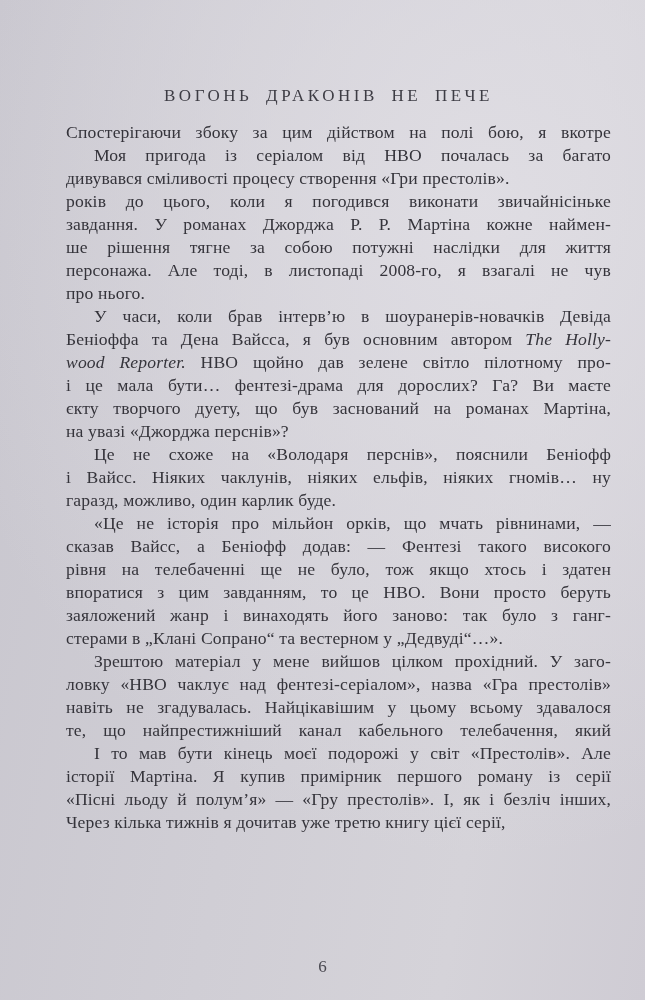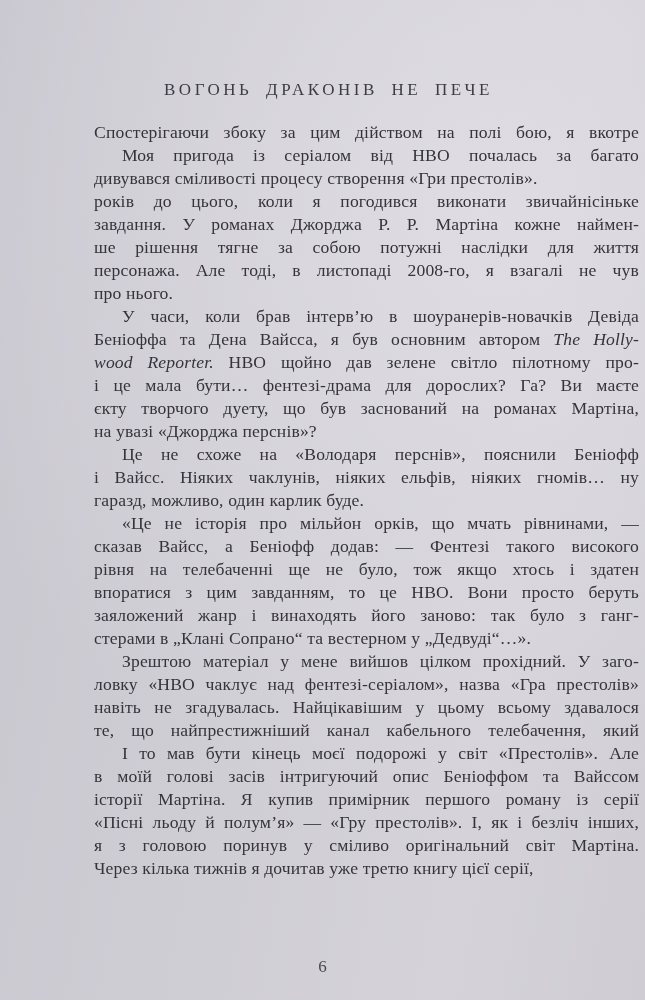--- a/index.html
+++ b/index.html
@@ -16,35 +16,34 @@
   }
   .page {
     position: absolute;
     inset: 0;
   }
   .title {
     position: absolute;
     top: 76px;
     left: 0;
     right: 0;
-    margin: 4px;
+    margin: 10px;
     text-align: center;
     font-size: 17px;
     font-weight: 400;
     letter-spacing: 3.5px;
     word-spacing: 6px;
     color: #3d3c44;
     padding-left: 12px;
   }
   .body-text {
     position: absolute;
     top: 121px;
     left: 66px;
     width: 545px;
-    margin-left: 28px;
   }
   .line {
     font-size: 17.6px;
     line-height: 23px;
     letter-spacing: 0.15px;
     text-align: justify;
     text-align-last: justify;
     color: #35343b;
   }
   .line.last {
@@ -92,21 +91,19 @@
       <div class="line"><span>сказав Вайсс, а Беніофф додав: — Фентезі такого високого</span></div>
       <div class="line"><span>рівня на телебаченні ще не було, тож якщо хтось і здатен</span></div>
       <div class="line"><span>впоратися з цим завданням, то це HBO. Вони просто беруть</span></div>
       <div class="line"><span>заяложений жанр і винаходять його заново: так було з ганг-</span></div>
       <div class="line last"><span>стерами в „Клані Сопрано“ та вестерном у „Дедвуді“…».</span></div>
       <div class="line indent"><span>Зрештою матеріал у мене вийшов цілком прохідний. У заго-</span></div>
       <div class="line"><span>ловку «HBO чаклує над фентезі-серіалом», назва «Гра престолів»</span></div>
       <div class="line"><span>навіть не згадувалась. Найцікавішим у цьому всьому здавалося</span></div>
       <div class="line"><span>те, що найпрестижніший канал кабельного телебачення, який</span></div>
       <div class="line indent"><span>І то мав бути кінець моєї подорожі у світ «Престолів». Але</span></div>
-      <div class="line"><span>в моїй голові засів інтригуючий опис Беніоффом та Вайссом</span></div>
       <div class="line"><span>історії Мартіна. Я купив примірник першого роману із серії</span></div>
       <div class="line"><span>«Пісні льоду й полум’я» — «Гру престолів». І, як і безліч інших,</span></div>
-      <div class="line"><span>я з головою поринув у сміливо оригінальний світ Мартіна.</span></div>
       <div class="line last"><span>Через кілька тижнів я дочитав уже третю книгу цієї серії,</span></div>
     </div>
 
   <div class="folio">6</div>
 </div>
 
 </body></html>

